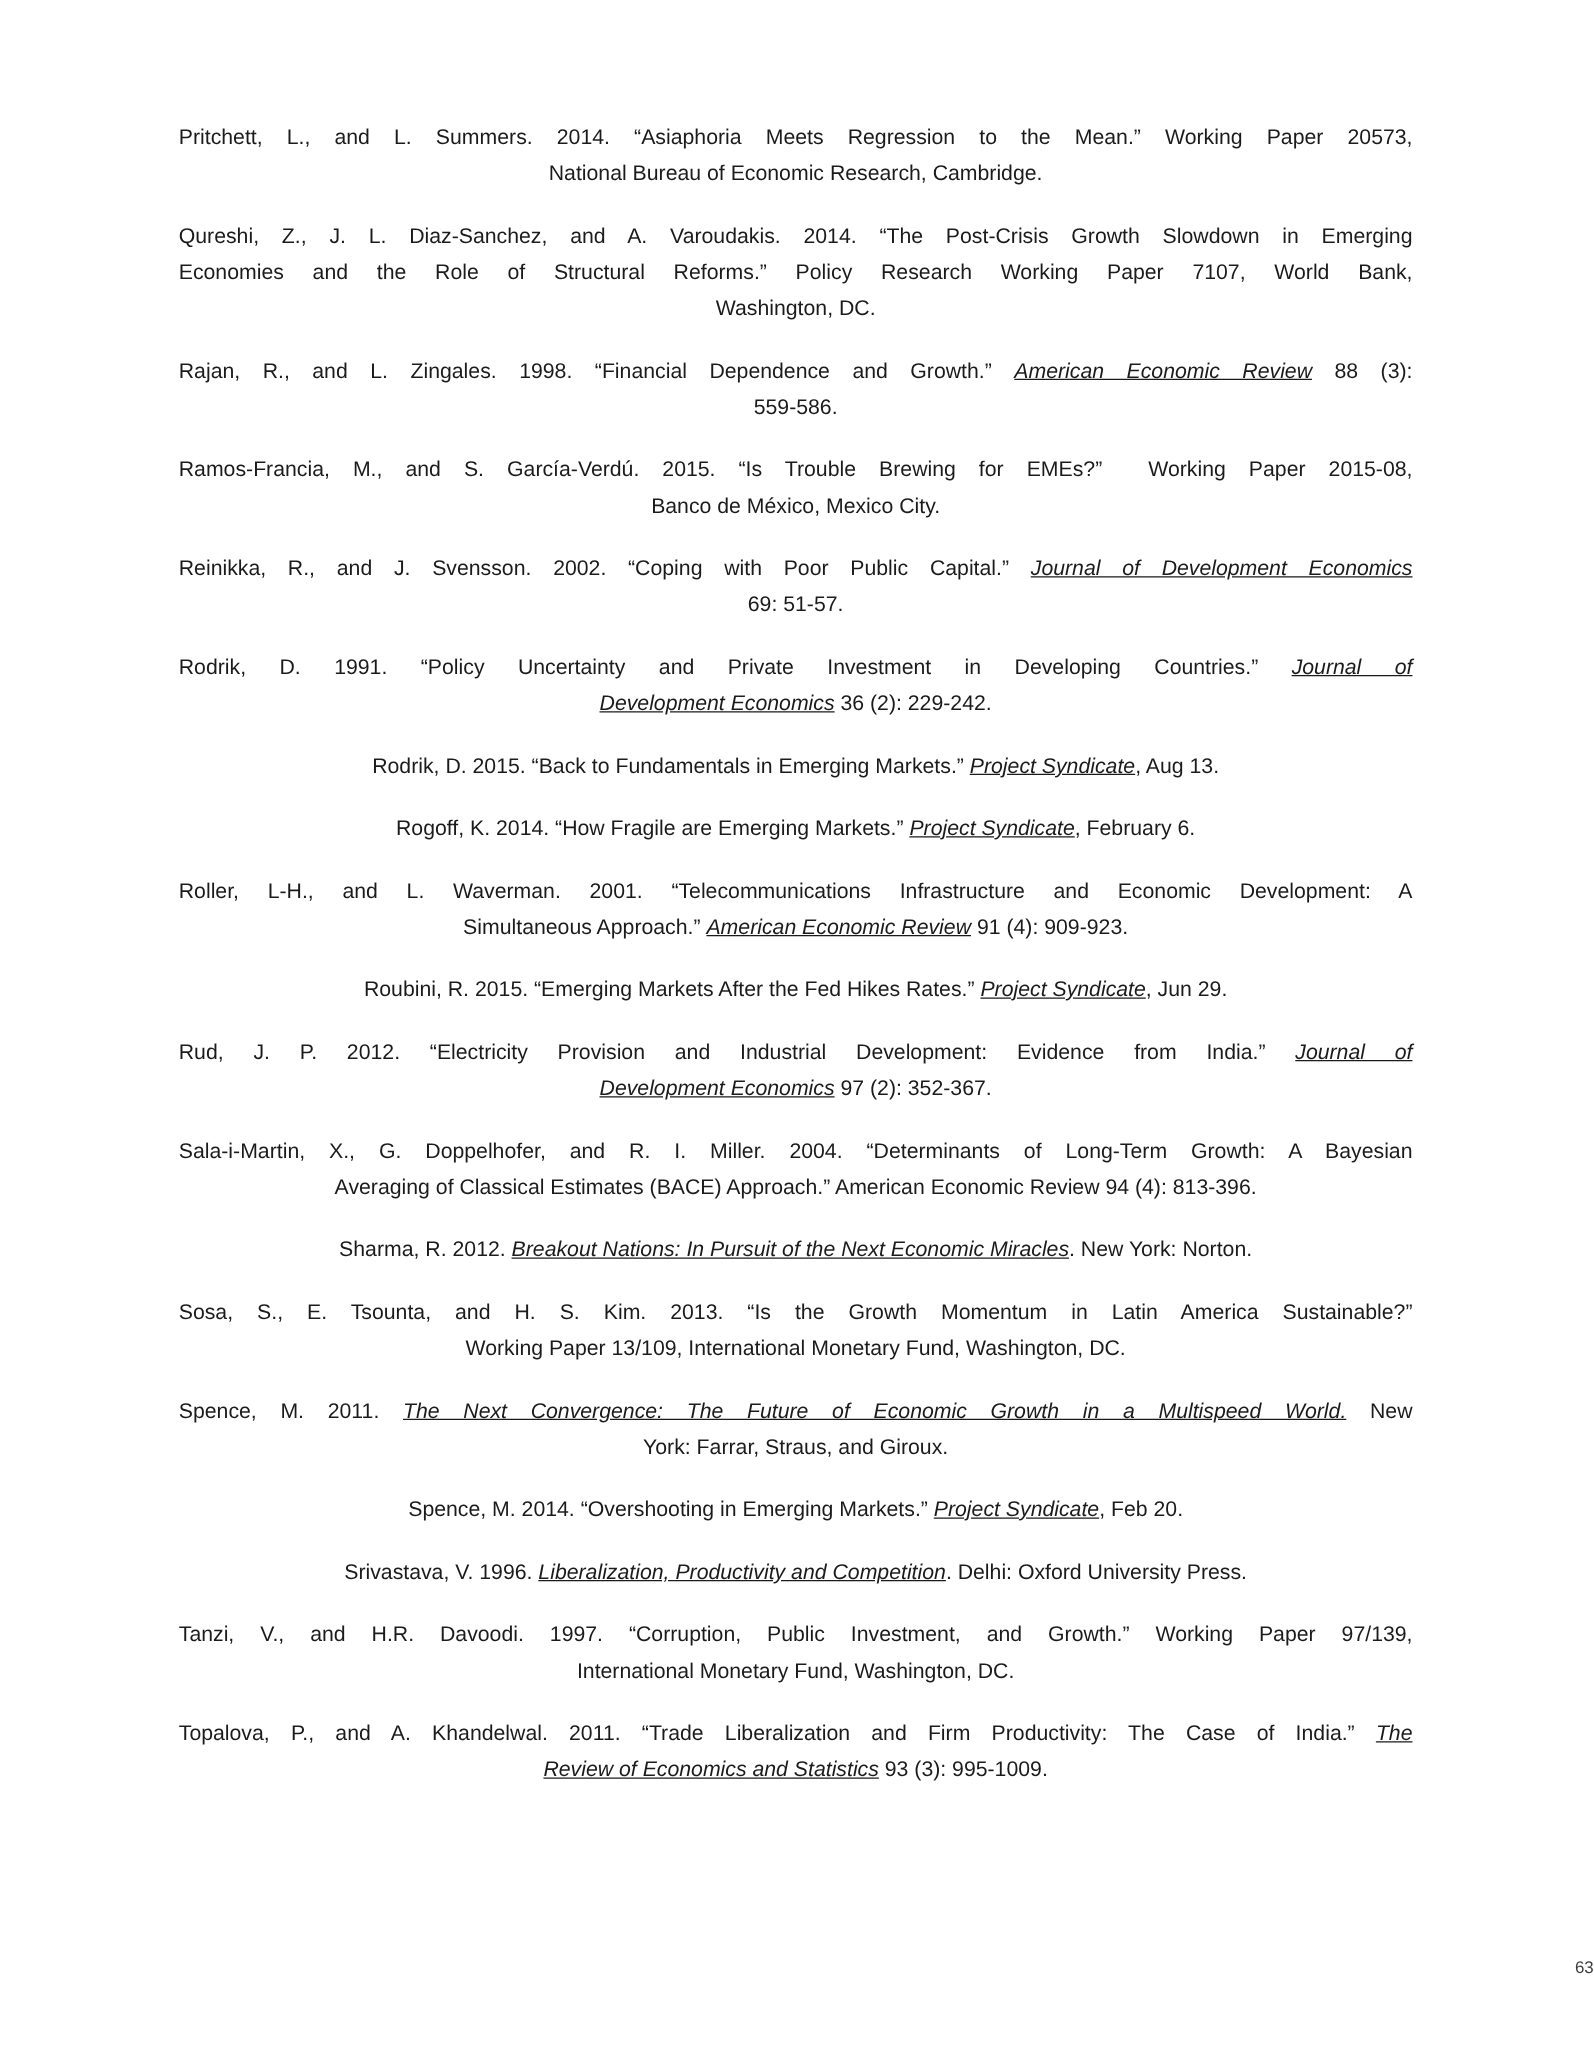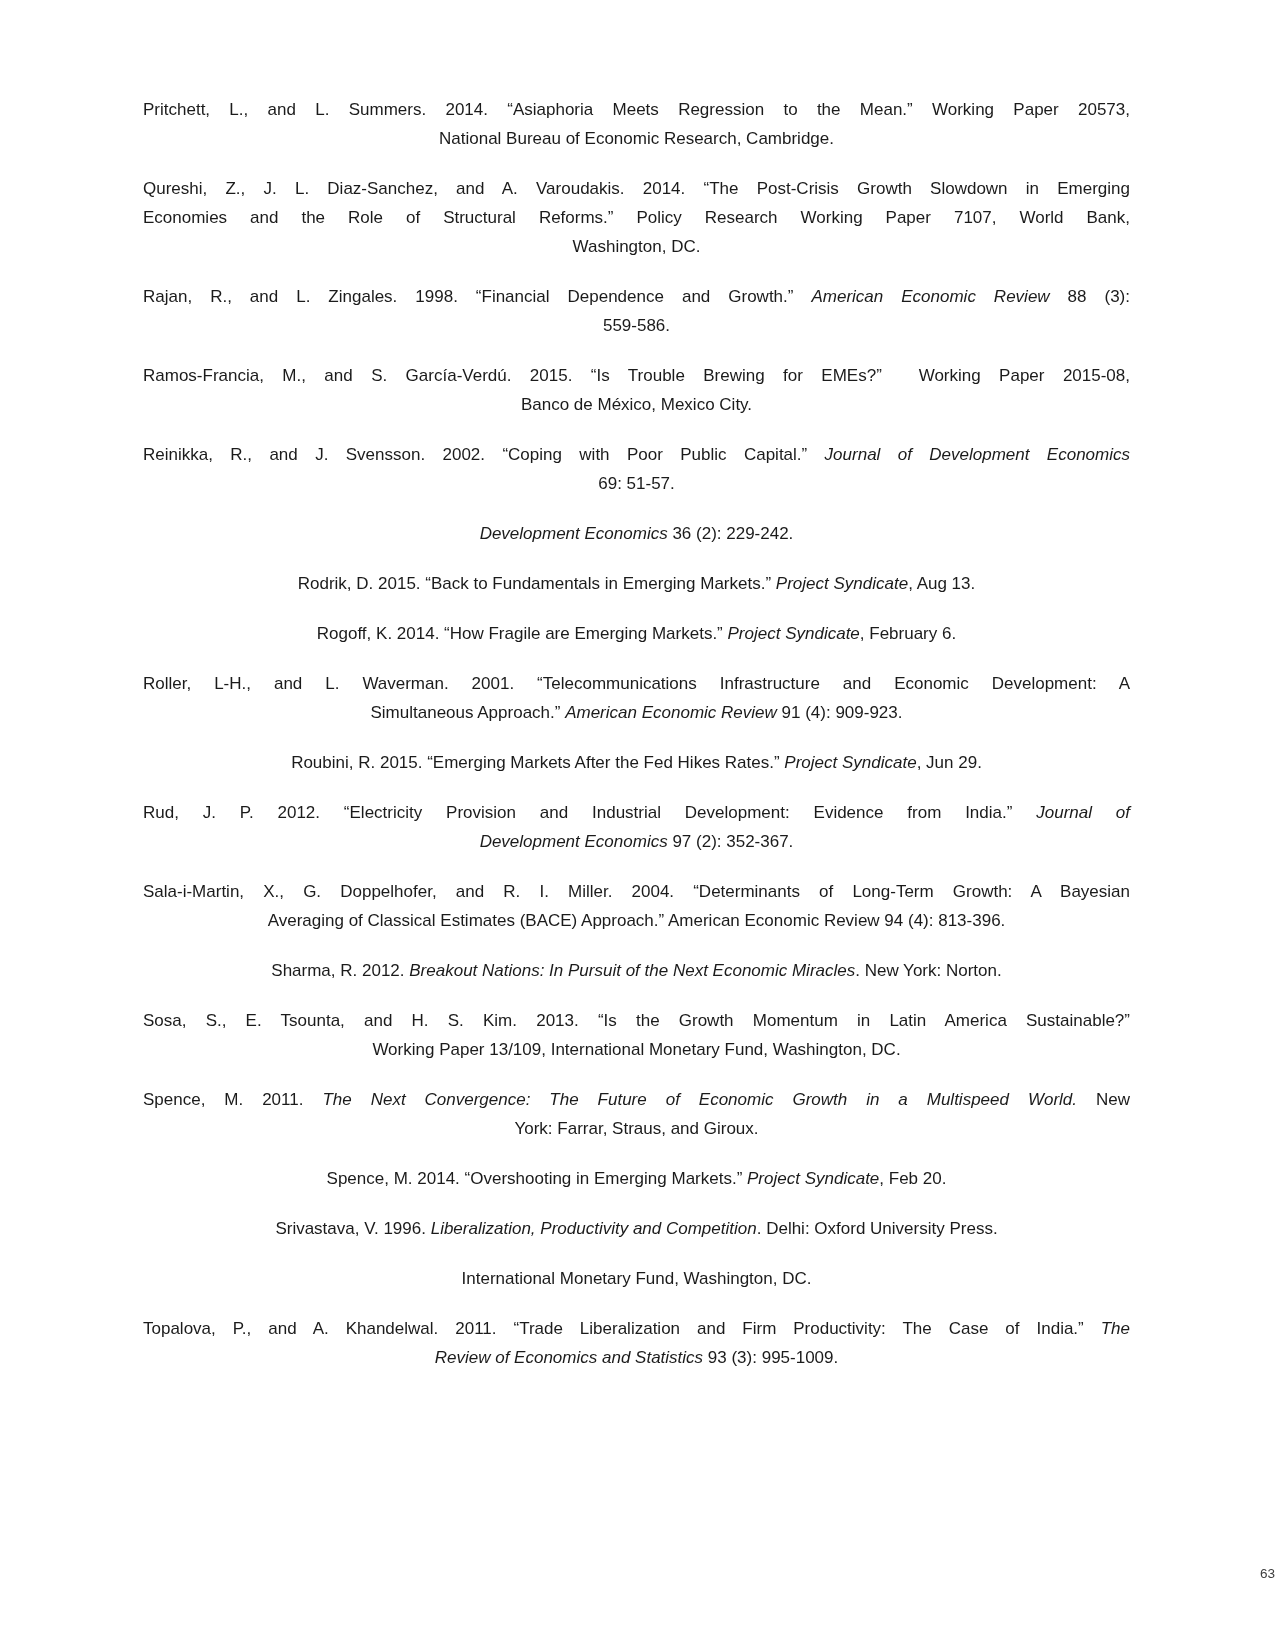--- a/index.html
+++ b/index.html
@@ -30,20 +30,21 @@
     line-height: 29px;
     text-align: center;
     white-space: normal;
   }
   .line.just {
     text-align: justify;
     text-align-last: justify;
   }
   .it {
     font-style: italic;
+    text-decoration: underline;
   }
   .rm {
     font-style: normal;
   }
   .page-number {
     position: absolute;
     left: 0;
     width: 1275px;
     top: 1566px;
     text-align: right;
@@ -71,20 +72,21 @@
       </div>
       <div class="para">
         <div class="line just"><span class="rm">Ramos-Francia, M., and S. García-Verdú. 2015. “Is Trouble Brewing for EMEs?”&nbsp; Working Paper 2015-08,</span></div>
         <div class="line"><span class="rm">Banco de México, Mexico City.</span></div>
       </div>
       <div class="para">
         <div class="line just"><span class="rm">Reinikka, R., and J. Svensson. 2002. “Coping with Poor Public Capital.” </span><span class="it">Journal of Development Economics</span></div>
         <div class="line"><span class="rm">69: 51-57.</span></div>
       </div>
       <div class="para">
+        <div class="line just"><span class="rm">Rodrik, D. 1991. “Policy Uncertainty and Private Investment in Developing Countries.” </span><span class="it">Journal of</span></div>
         <div class="line"><span class="it">Development Economics</span><span class="rm"> 36 (2): 229-242.</span></div>
       </div>
       <div class="para">
         <div class="line"><span class="rm">Rodrik, D. 2015. “Back to Fundamentals in Emerging Markets.” </span><span class="it">Project Syndicate</span><span class="rm">, Aug 13.</span></div>
       </div>
       <div class="para">
         <div class="line"><span class="rm">Rogoff, K. 2014. “How Fragile are Emerging Markets.” </span><span class="it">Project Syndicate</span><span class="rm">, February 6.</span></div>
       </div>
       <div class="para">
         <div class="line just"><span class="rm">Roller, L-H., and L. Waverman. 2001. “Telecommunications Infrastructure and Economic Development: A</span></div>
@@ -112,20 +114,21 @@
         <div class="line just"><span class="rm">Spence, M. 2011. </span><span class="it">The Next Convergence: The Future of Economic Growth in a Multispeed World.</span><span class="rm"> New</span></div>
         <div class="line"><span class="rm">York: Farrar, Straus, and Giroux.</span></div>
       </div>
       <div class="para">
         <div class="line"><span class="rm">Spence, M. 2014. “Overshooting in Emerging Markets.” </span><span class="it">Project Syndicate</span><span class="rm">, Feb 20.</span></div>
       </div>
       <div class="para">
         <div class="line"><span class="rm">Srivastava, V. 1996. </span><span class="it">Liberalization, Productivity and Competition</span><span class="rm">. Delhi: Oxford University Press.</span></div>
       </div>
       <div class="para">
+        <div class="line just"><span class="rm">Tanzi, V., and H.R. Davoodi. 1997. “Corruption, Public Investment, and Growth.” Working Paper 97/139,</span></div>
         <div class="line"><span class="rm">International Monetary Fund, Washington, DC.</span></div>
       </div>
       <div class="para">
         <div class="line just"><span class="rm">Topalova, P., and A. Khandelwal. 2011. “Trade Liberalization and Firm Productivity: The Case of India.” </span><span class="it">The</span></div>
         <div class="line"><span class="it">Review of Economics and Statistics</span><span class="rm"> 93 (3): 995-1009.</span></div>
       </div>
     </div>
   <div class="page-number">63</div>
 </div>
 

